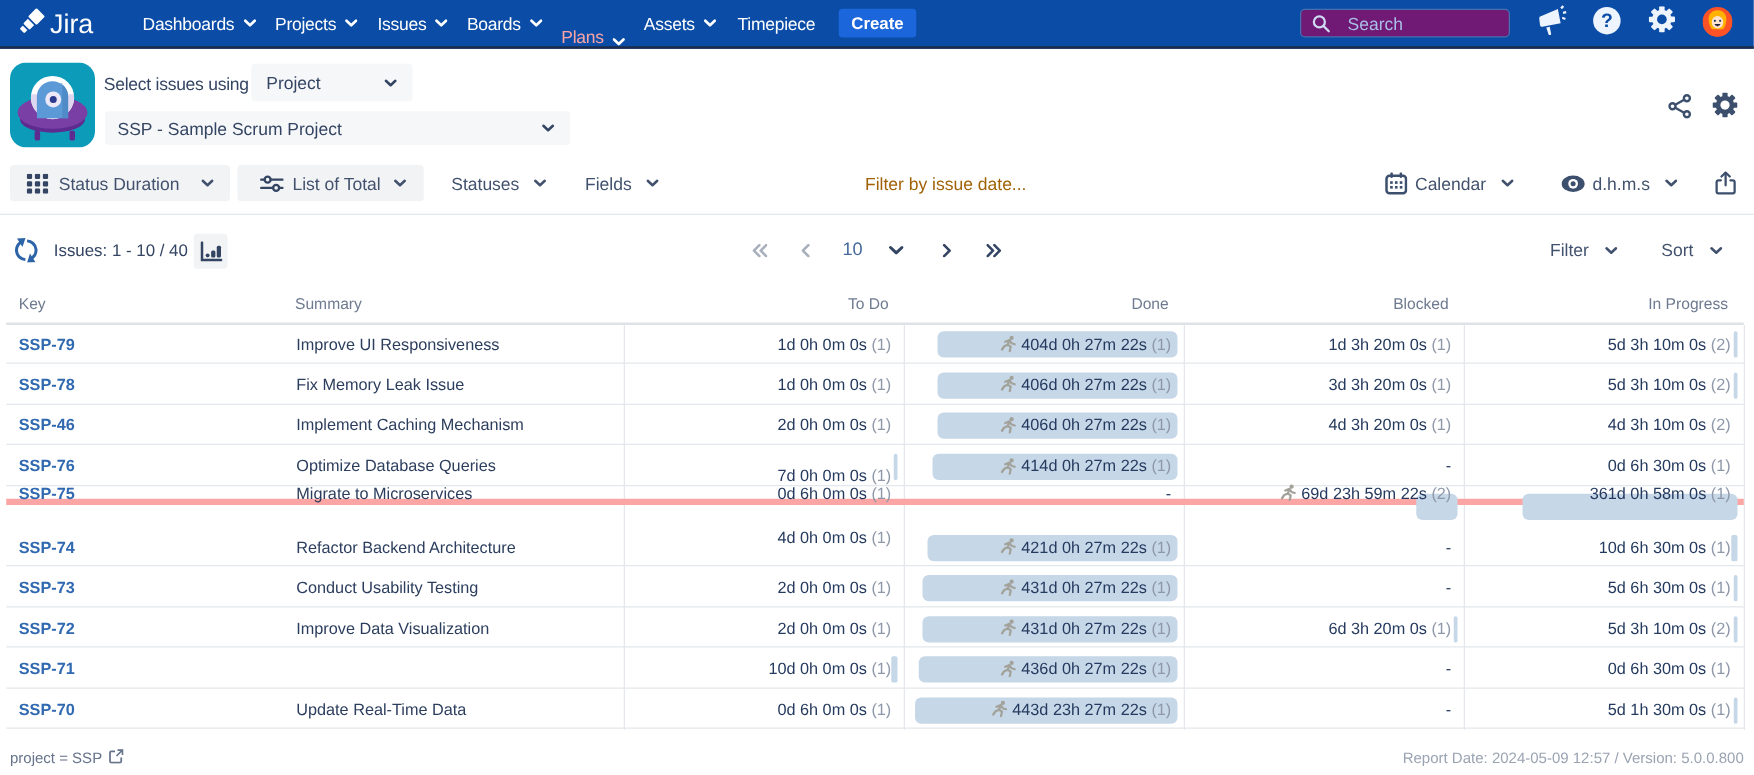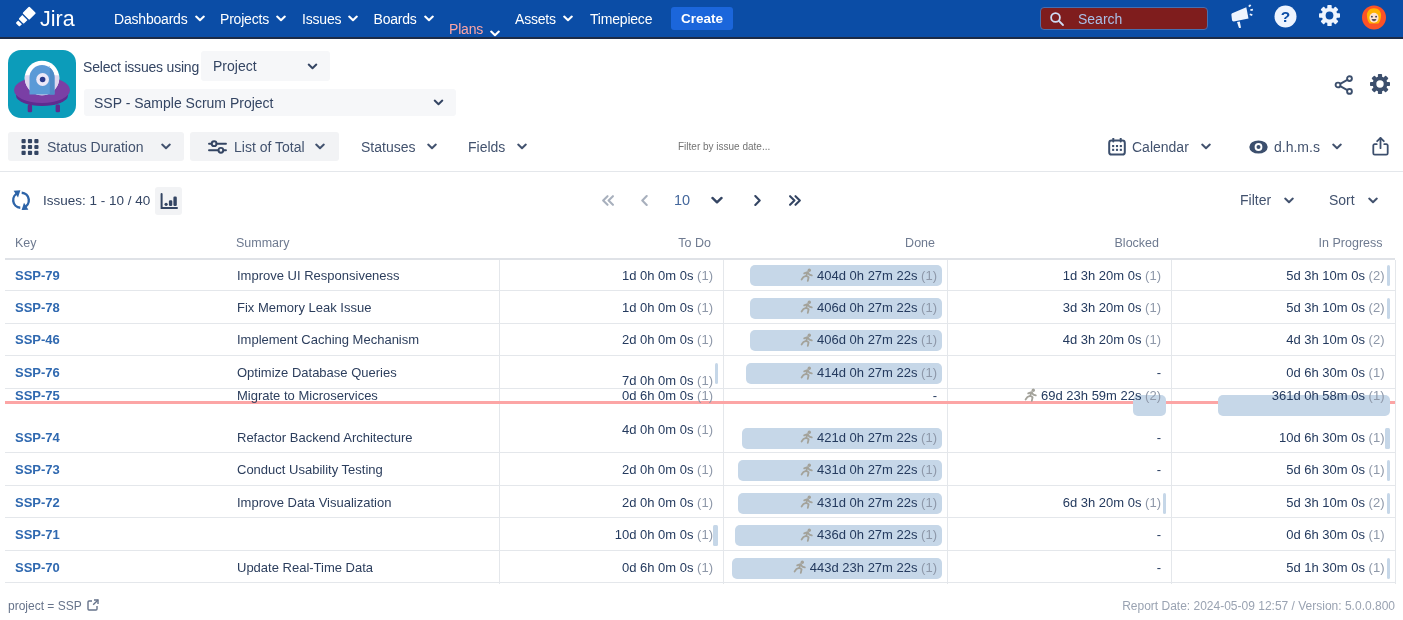--- a/index.html
+++ b/index.html
@@ -36,21 +36,21 @@
           <path d="M1.2 1.6 L5 5.2 L8.8 1.6" fill="none" stroke="#ffffff" stroke-width="2.1" stroke-linecap="round" stroke-linejoin="round"></path>
         </svg>
       </span></div>
 <div style="position:absolute;left:515.0px;top:0;height:37px;display:flex;align-items:center;color:#fff;font-size:14px;letter-spacing:-0.2px">Assets<span style="margin-left:7px;display:inline-flex">
         <svg width="10" height="7" viewBox="0 0 10 7" style="display:block">
           <path d="M1.2 1.6 L5 5.2 L8.8 1.6" fill="none" stroke="#ffffff" stroke-width="2.1" stroke-linecap="round" stroke-linejoin="round"></path>
         </svg>
       </span></div>
 <div style="position:absolute;left:590.0px;top:0;height:37px;display:flex;align-items:center;color:#fff;font-size:14px;letter-spacing:-0.2px">Timepiece</div>
 <div class="abs" style="left:671px;top:7px;width:62px;height:23px;background:#1b66db;border-radius:3px;display:flex;align-items:center;justify-content:center;color:#fff;font-size:13.5px;font-weight:bold">Create</div>
-<div class="abs" style="left:1040px;top:7px;width:168px;height:23px;background:#7f1d1d;border:1px solid #466fb0;border-radius:4px;display:flex;align-items:center;padding-left:8px">
+<div class="abs" style="left:1040px;top:7px;width:168px;height:23px;background:#701a75;border:1px solid #466fb0;border-radius:4px;display:flex;align-items:center;padding-left:8px">
       <svg width="16" height="16" viewBox="0 0 16 16">
 <circle cx="6.5" cy="6.5" r="4.4" fill="none" stroke="#cfdcf3" stroke-width="1.8"></circle>
 <path d="M10 10 L14 14" stroke="#cfdcf3" stroke-width="1.8" stroke-linecap="round"></path>
       </svg>
       <span style="color:#a9bfe6;font-size:14px;margin-left:13px">Search</span>
     </div>
 <svg width="24" height="24" viewBox="0 0 24 24" style="position:absolute;left:1230px;top:4px">
 <g fill="#eef4fe">
 <path d="M2.2 9.2 L16.3 3.2 L18.5 14.6 L3.8 17.4 C2.9 17.5 2.1 16.9 2.0 16.0 L1.4 10.9 C1.3 10.2 1.6 9.5 2.2 9.2 Z"></path>
 <path d="M7.0 17.9 L9.8 17.4 L10.9 23.0 C11.0 23.6 10.6 24.1 10.0 24.2 C9.5 24.3 8.9 24.0 8.8 23.4 Z"></path>
@@ -169,21 +169,21 @@
 <div class="abs" style="left:361px;top:132px;height:29px;display:flex;align-items:center;color:#42526e;font-size:14px;font-weight:500">Statuses<span style="margin-left:12px;display:inline-flex">
       <svg width="10" height="7" viewBox="0 0 10 7" style="display:block">
         <path d="M1.2 1.6 L5 5.2 L8.8 1.6" fill="none" stroke="#42526e" stroke-width="2.0" stroke-linecap="round" stroke-linejoin="round"></path>
       </svg>
     </span></div>
 <div class="abs" style="left:468px;top:132px;height:29px;display:flex;align-items:center;color:#42526e;font-size:14px;font-weight:500">Fields<span style="margin-left:12px;display:inline-flex">
       <svg width="10" height="7" viewBox="0 0 10 7" style="display:block">
         <path d="M1.2 1.6 L5 5.2 L8.8 1.6" fill="none" stroke="#42526e" stroke-width="2.0" stroke-linecap="round" stroke-linejoin="round"></path>
       </svg>
     </span></div>
-<div class="abs" style="left:678px;top:132px;height:29px;display:flex;align-items:center;color:#737373;font-size:10px">Filter by issue date...</div>
+<div class="abs" style="left:692px;top:132px;height:29px;display:flex;align-items:center;color:#a16207;font-size:14px">Filter by issue date...</div>
 <svg width="18" height="18" viewBox="0 0 18 18" style="position:absolute;left:1108px;top:138px">
 <rect x="1.2" y="2.6" width="15.6" height="14" rx="2.4" fill="none" stroke="#3c4f6d" stroke-width="2"></rect>
 <path d="M5.3 0.6 L5.3 3.4 M12.7 0.6 L12.7 3.4" stroke="#3c4f6d" stroke-width="2" stroke-linecap="round"></path>
 <g fill="#3c4f6d">
 <rect x="4.1" y="7" width="2.1" height="2.1"></rect>
       <rect x="7.95" y="7" width="2.1" height="2.1"></rect>
       <rect x="11.8" y="7" width="2.1" height="2.1"></rect>
 <rect x="4.1" y="10.8" width="2.1" height="2.1"></rect>
       <rect x="7.95" y="10.8" width="2.1" height="2.1"></rect>
       <rect x="11.8" y="10.8" width="2.1" height="2.1"></rect>
@@ -394,21 +394,21 @@
         <span style="color:#243a5e">-</span>
       </div>
     </div>
     <div style="position:absolute;left:1166.0px;top:0;width:223.5px;height:100%">
       <div style="position:absolute;right:10px;top:0;height:100%;display:flex;align-items:center;white-space:nowrap">
         <span style="color:#243a5e">0d 6h 30m 0s</span>
         <span style="color:#8e98a9">&nbsp;(1)</span>
       </div>
     </div>
   </div>
-<div style="position:absolute;left:5px;top:389.60px;width:1389.5px;height:14px;border-bottom:3px solid #fca5a5;font-size:13px">
+<div style="position:absolute;left:5px;top:389.60px;width:1389.5px;height:14px;border-bottom:5px solid #fca5a5;font-size:13px">
     <div style="position:absolute;left:10px;top:0;height:100%;display:flex;align-items:center;font-weight:bold;color:#3069b0">SSP-75</div>
     <div style="position:absolute;left:232px;top:0;height:100%;display:flex;align-items:center;color:#2c3e5d">Migrate to Microservices</div>
     <div style="position:absolute;left:494.0px;top:0;width:224.0px;height:100%">
       <div style="position:absolute;right:10px;top:0;height:100%;display:flex;align-items:center;white-space:nowrap">
         <span style="color:#243a5e">0d 6h 0m 0s</span>
         <span style="color:#8e98a9">&nbsp;(1)</span>
       </div>
     </div>
     <div style="position:absolute;left:718.0px;top:0;width:224.0px;height:100%">
       <div style="position:absolute;right:10px;top:0;height:100%;display:flex;align-items:center;white-space:nowrap">

